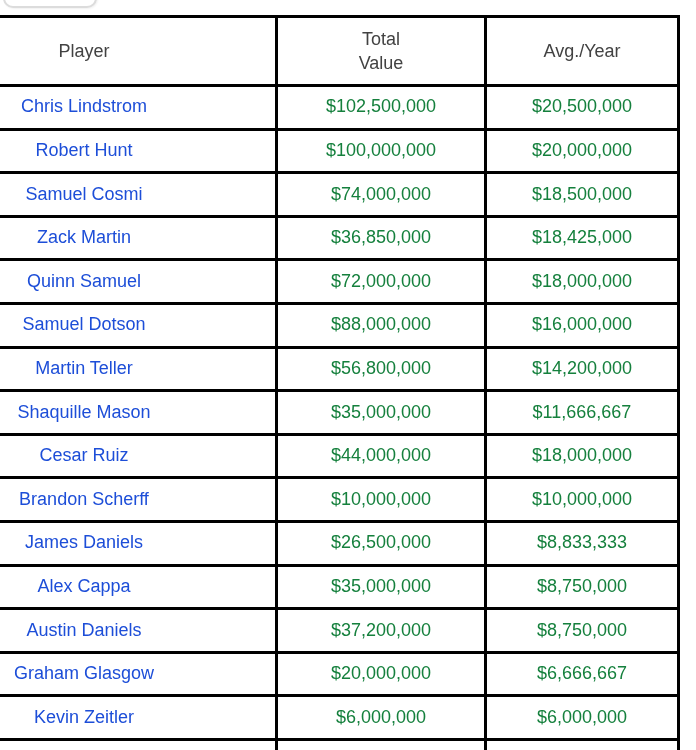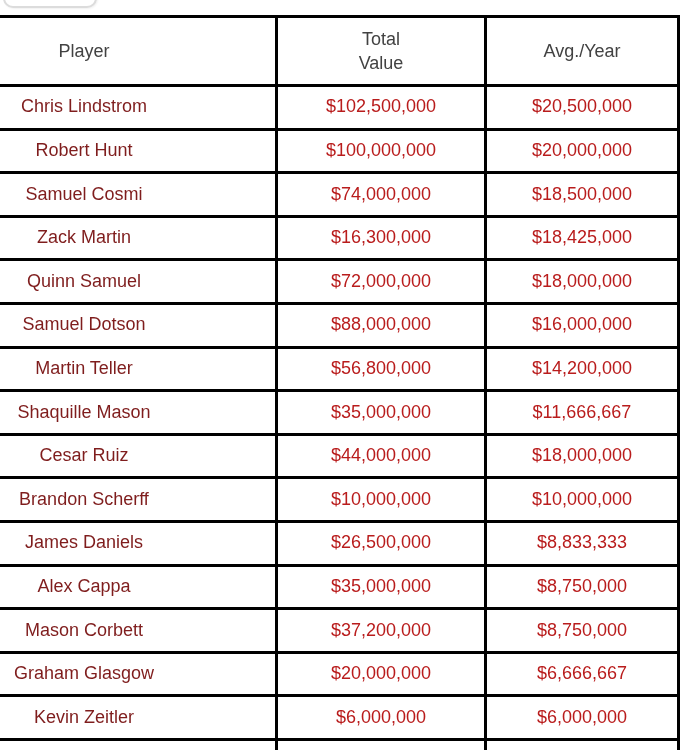--- a/index.html
+++ b/index.html
@@ -52,26 +52,26 @@
     color: #424242;
     white-space: pre-line;   
     line-height: 1.35;
   }
   table.salary td {
     height: 40.6px;
     font-size: 18px;
     line-height: 1.1;
   }
   td.player-cell a {
-    color: #7f1d1d;
+    color: #1d4ed8;
     text-decoration: none;
     cursor: pointer;
   }
   td.value-cell {
-    color: #b91c1c;
+    color: #15803d;
   }
   col.c-player { width: 385px; }
   col.c-total  { width: 209px; }
   col.c-avg    { width: 193px; }
 </style>
 </head>
 <body>
 
 <div class="screen">
 
@@ -114,21 +114,21 @@
         <a>Samuel Cosmi</a>
       </td>
       <td class="value-cell">$74,000,000</td>
       <td class="value-cell">$18,500,000</td>
     </tr>
 
     <tr>
       <td class="player-cell">
         <a>Zack Martin</a>
       </td>
-      <td class="value-cell">$16,300,000</td>
+      <td class="value-cell">$36,850,000</td>
       <td class="value-cell">$18,425,000</td>
     </tr>
 
     <tr>
       <td class="player-cell">
         <a>Quinn Samuel</a>
       </td>
       <td class="value-cell">$72,000,000</td>
       <td class="value-cell">$18,000,000</td>
     </tr>
@@ -184,21 +184,21 @@
     <tr>
       <td class="player-cell">
         <a>Alex Cappa</a>
       </td>
       <td class="value-cell">$35,000,000</td>
       <td class="value-cell">$8,750,000</td>
     </tr>
 
     <tr>
       <td class="player-cell">
-        <a>Mason Corbett</a>
+        <a>Austin Daniels</a>
       </td>
       <td class="value-cell">$37,200,000</td>
       <td class="value-cell">$8,750,000</td>
     </tr>
 
     <tr>
       <td class="player-cell">
         <a>Graham Glasgow</a>
       </td>
       <td class="value-cell">$20,000,000</td>

